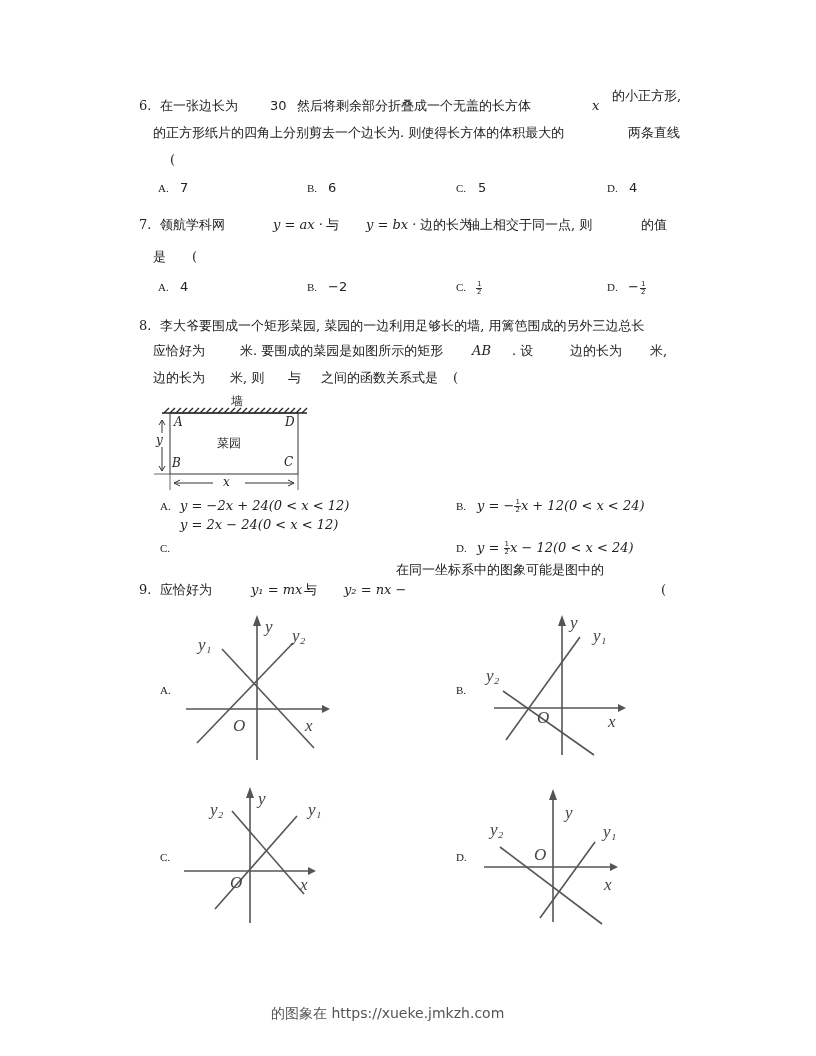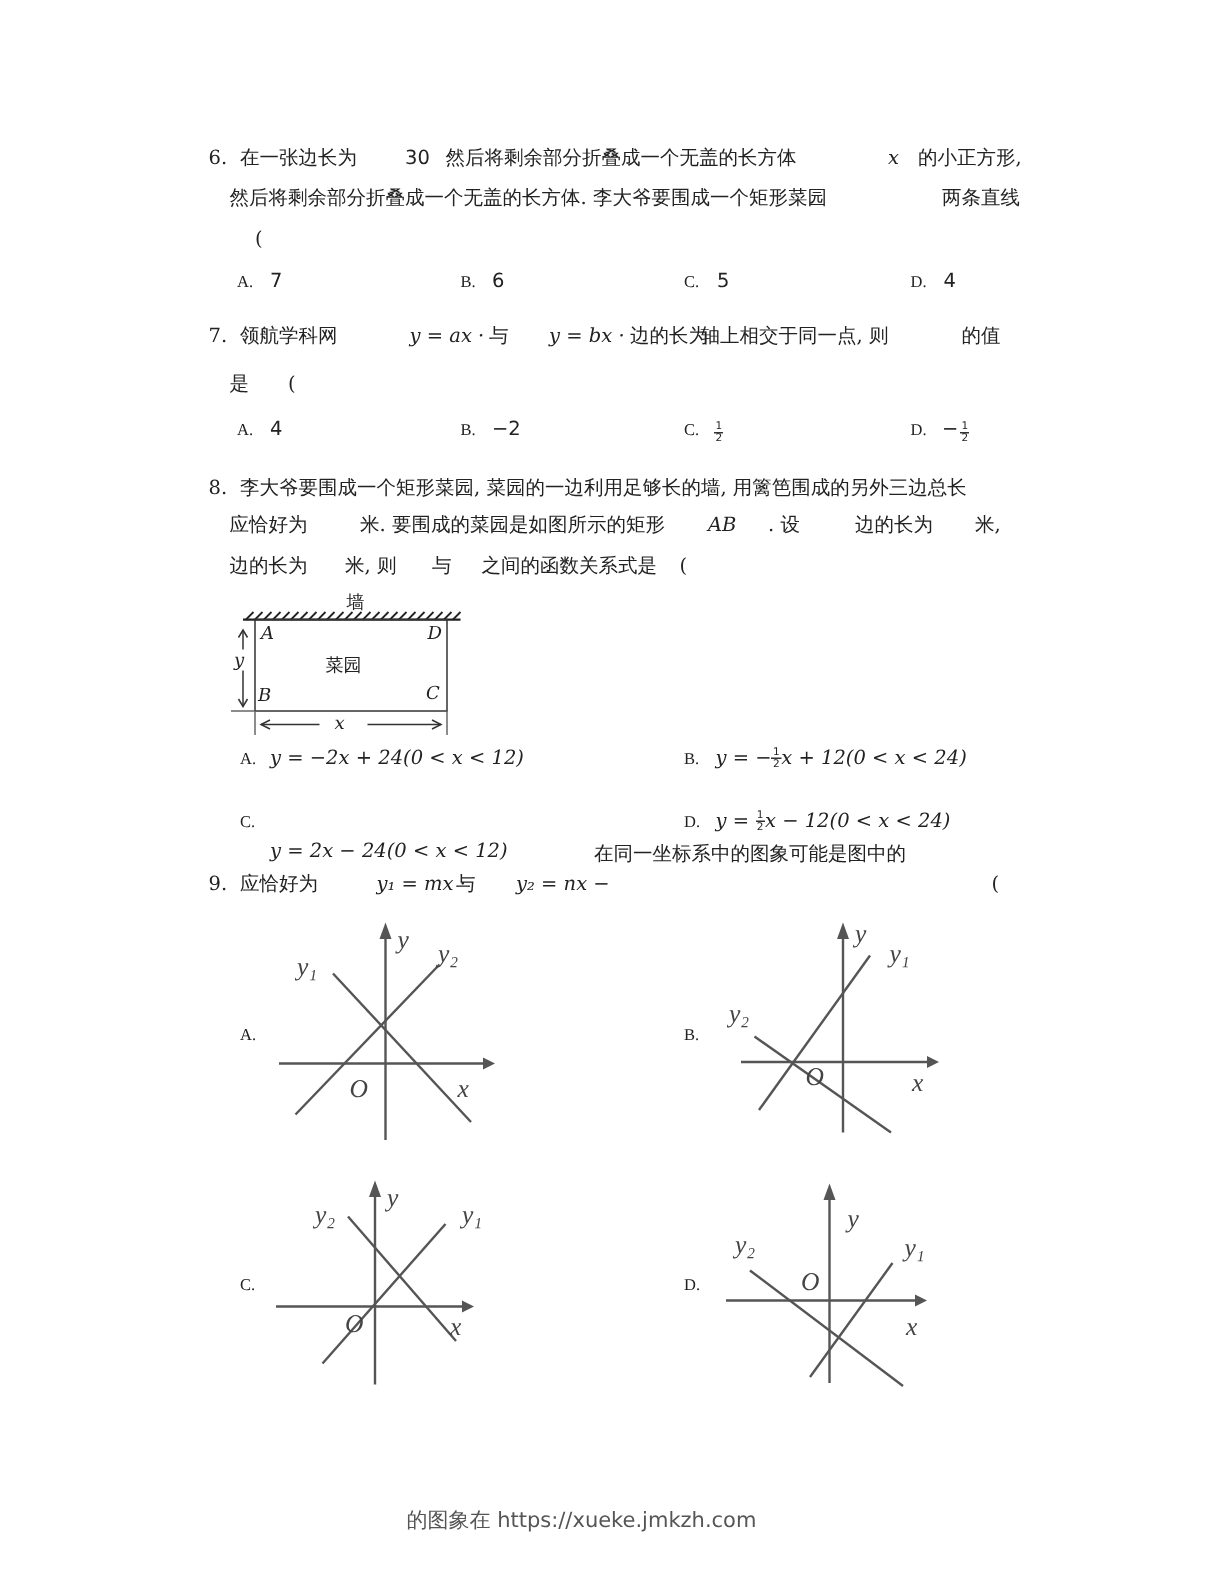--- a/index.html
+++ b/index.html
@@ -19,23 +19,23 @@
 </style>
 </head>
 <body>
 
 <div>
   <span class="abs txt" style="left:139px;top:98px">6.</span>
   <span class="abs txt" style="left:160px;top:98px">在一张边长为</span>
   <span class="abs n" style="left:270px;top:98px">30</span>
   <span class="abs txt" style="left:297px;top:98px">然后将剩余部分折叠成一个无盖的长方体</span>
   <span class="abs txt m" style="left:592px;top:98px">x</span>
-  <span class="abs txt" style="left:612px;top:98px">的小正方形,</span>
-
-  <span class="abs txt" style="left:153px;top:125px">然后将剩余部分折叠成一个无盖的长方体. 李大爷要围成一个矩形菜园</span>
+  <span class="abs txt" style="left:612px;top:88px">的小正方形,</span>
+
+  <span class="abs txt" style="left:153px;top:125px">的正方形纸片的四角上分别剪去一个边长为. 则使得长方体的体积最大的</span>
   <span class="abs txt" style="left:628px;top:125px">两条直线</span>
   <span class="abs txt" style="left:170px;top:152px">(</span>
 
   <div>
     <span class="abs lbl" style="left:158px;top:182px">A.</span>
     <span class="abs n" style="left:180px;top:180px">7</span>
   </div>
   <div>
     <span class="abs lbl" style="left:307px;top:182px">B.</span>
     <span class="abs n" style="left:328px;top:180px">6</span>
@@ -157,21 +157,21 @@
   <div>
     <span class="abs lbl" style="left:160px;top:500px">A.</span>
     <span class="abs txt m" style="left:180px;top:498px">y = −2x + 24(0 &lt; x &lt; 12)</span>
   </div>
   <div>
     <span class="abs lbl" style="left:456px;top:500px">B.</span>
     <span class="abs txt m" style="left:477px;top:498px"><span>y = −</span><span class="frac"><span class="top">1</span><span>2</span></span><span>x + 12(0 &lt; x &lt; 24)</span></span>
   </div>
   <div>
     <span class="abs lbl" style="left:160px;top:542px">C.</span>
-    <span class="abs txt m" style="left:180px;top:560px">y = 2x − 24(0 &lt; x &lt; 12)</span>
+    <span class="abs txt m" style="left:180px;top:517px">y = 2x − 24(0 &lt; x &lt; 12)</span>
   </div>
   <div>
     <span class="abs lbl" style="left:456px;top:542px">D.</span>
     <span class="abs txt m" style="left:477px;top:540px"><span>y = </span><span class="frac"><span class="top">1</span><span>2</span></span><span>x − 12(0 &lt; x &lt; 24)</span></span>
   </div>
 </div>
 
 <div>
   <span class="abs txt" style="left:139px;top:582px">9.</span>
   <span class="abs txt" style="left:160px;top:582px">应恰好为</span>

